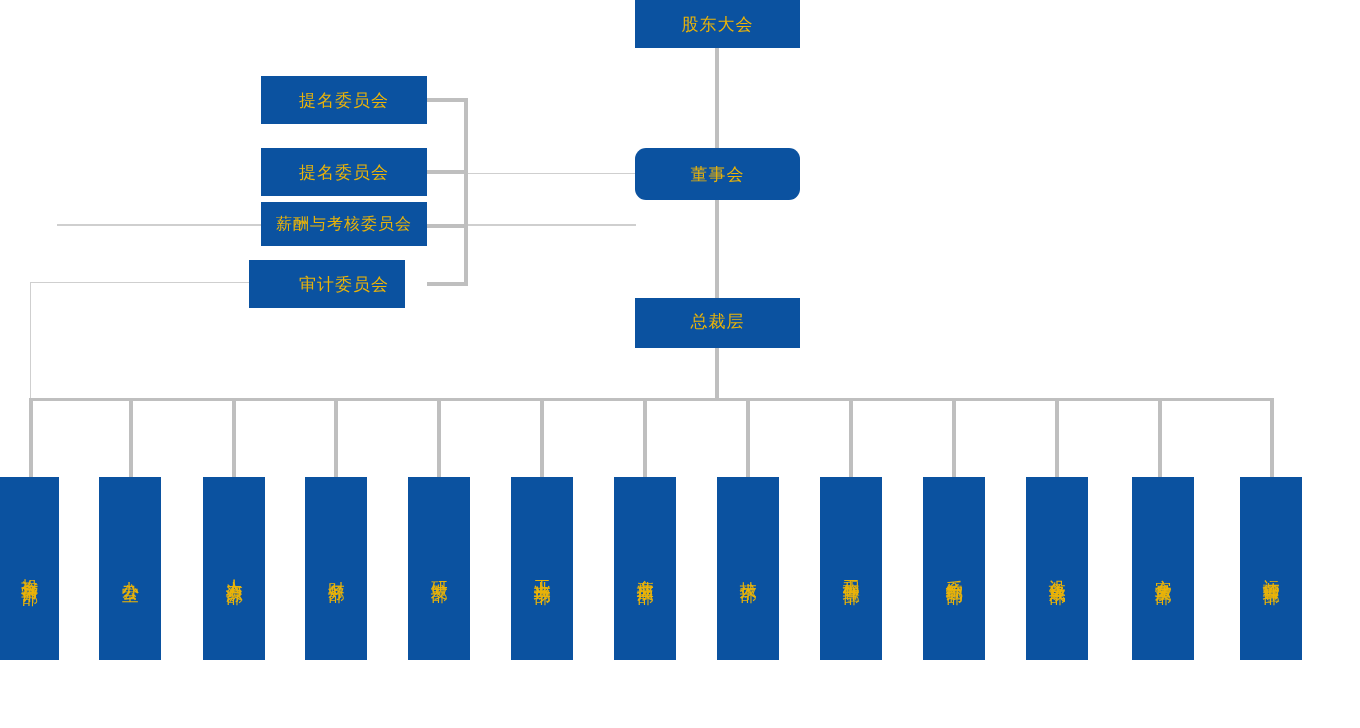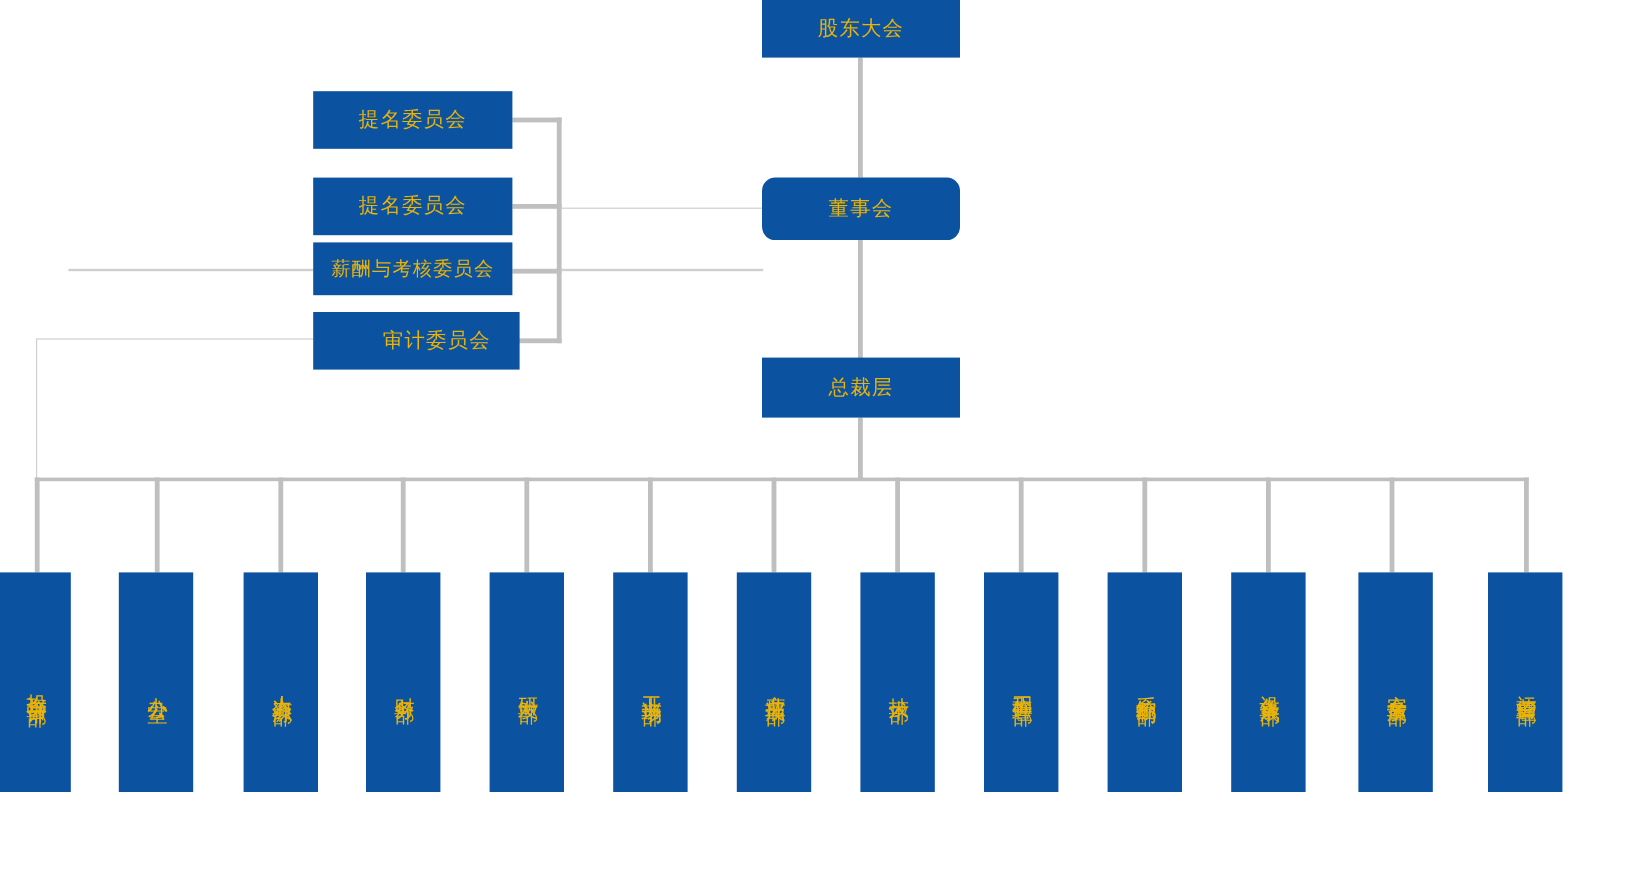--- a/index.html
+++ b/index.html
@@ -106,37 +106,37 @@
   <div class="line thick" style="left:1270px; top:398px; width:4px; height:79px;"></div>
 
   <div class="node node-h" style="left:635px; top:0px; width:165px; height:48px;">
     <span>股东大会</span>
   </div>
 
   <div class="node node-h" style="left:635px; top:148px; width:165px; height:52px;border-radius:11px;">
     <span>董事会</span>
   </div>
 
-  <div class="node node-h" style="left:635px; top:298px; width:165px; height:50px;">
+  <div class="node node-h" style="left:635px; top:298px; width:165px; height:50px;font-family:Liberation Mono, monospace;">
     <span>总裁层</span>
   </div>
 
   <div class="node node-h" style="left:261px; top:76px; width:166px; height:48px;">
     <span>提名委员会</span>
   </div>
 
   <div class="node node-h" style="left:261px; top:148px; width:166px; height:48px;">
     <span>提名委员会</span>
   </div>
 
   <div class="node node-h small" style="left:261px; top:202px; width:166px; height:44px;">
     <span>薪酬与考核委员会</span>
   </div>
 
-  <div class="node node-h" style="left:261px; top:260px; width:172px; height:48px;padding-left:34px;">
+  <div class="node node-h" style="left:249px; top:260px; width:156px; height:48px;padding-left:34px;">
     <span>审计委员会</span>
   </div>
 
   <div class="node node-v" style="left:0px; top:477px; width:59px; height:183px;">
     <span>投资与审计部</span>
   </div>
 
   <div class="node node-v" style="left:99px; top:477px; width:62px; height:183px;">
     <span>办公室</span>
   </div>

